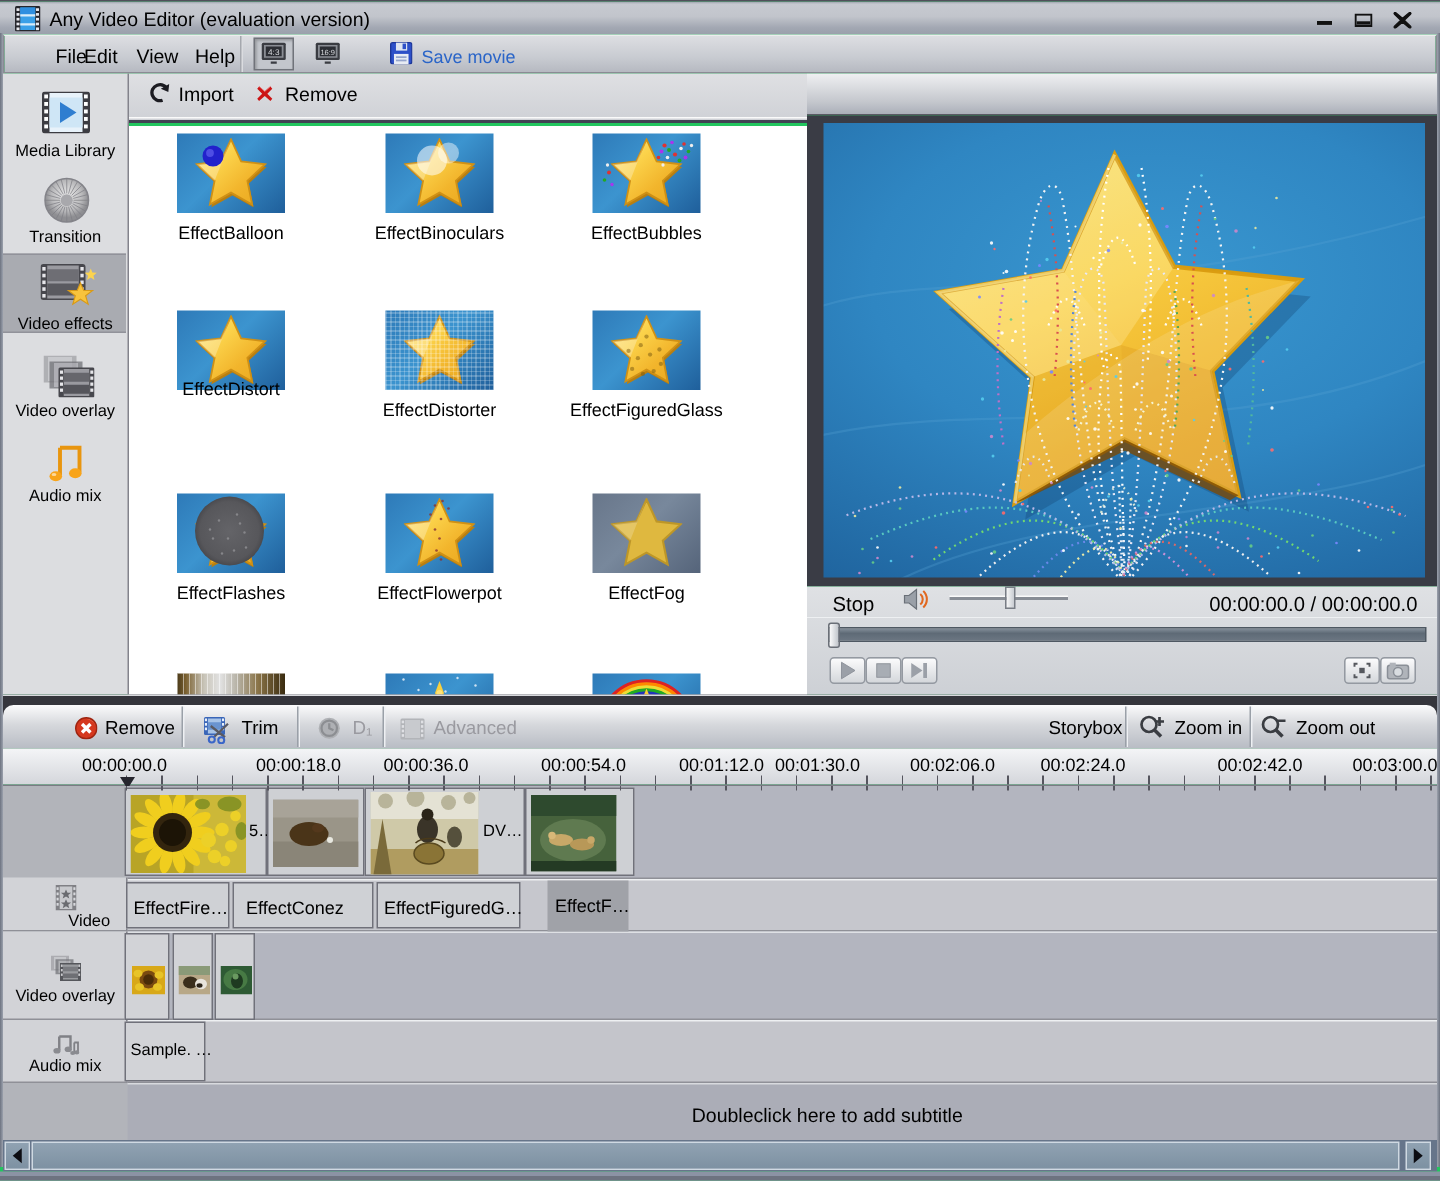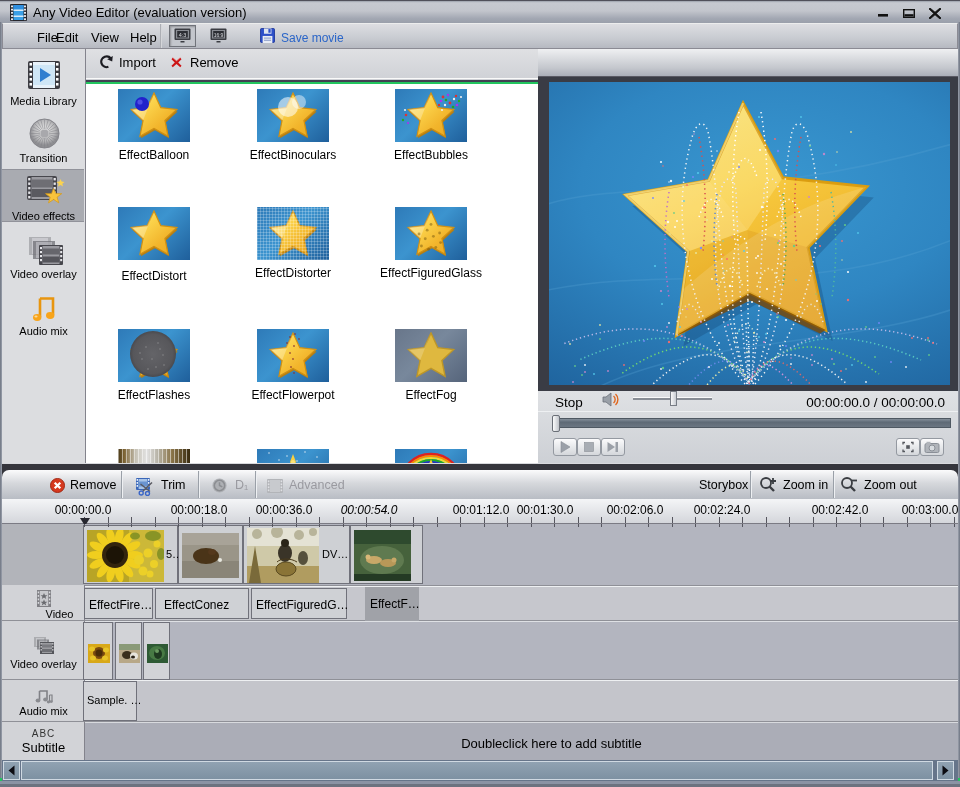--- a/index.html
+++ b/index.html
@@ -325,21 +325,21 @@
           </g>
       </svg>
     </div>
     <div class="tlabel" style="left:285px;top:64px;">EffectBubbles</div>
 
     <div class="thumb" style="left:32px;top:123px;">
       <svg class="abs" style="left:12px;top:3px;" width="48" height="46" viewBox="0 0 100 96">
           <use href="#star1"></use>
         </svg>
     </div>
-    <div class="tlabel" style="left:8px;top:185px;">EffectDistort</div>
+    <div class="tlabel" style="left:8px;top:168px;">EffectDistort</div>
     <div class="thumb" style="left:171px;top:123px;">
       <svg class="abs" style="left:12px;top:3px;" width="48" height="46" viewBox="0 0 100 96">
           <use href="#star1"></use>
         </svg>
       <div class="abs" style="left:0;top:0;width:72px;height:53px;background:repeating-linear-gradient(0deg,rgba(255,255,255,0.22) 0 1px,transparent 1px 3px),repeating-linear-gradient(90deg,rgba(255,255,255,0.22) 0 1px,transparent 1px 3px);"></div>
     </div>
     <div class="tlabel" style="left:147px;top:182px;">EffectDistorter</div>
     <div class="thumb" style="left:309px;top:123px;">
       <svg class="abs" style="left:12px;top:3px;" width="48" height="46" viewBox="0 0 100 96">
           <use href="#star1"></use>
@@ -744,21 +744,21 @@
       <path d="M10.5,10.5 L15,15" stroke="#3a3d42" stroke-width="2.4"></path>
       <path d="M11,4.5 L17,4.5" stroke="#3a3d42" stroke-width="1.8"></path>
     </svg>
     <div class="abs btxt" style="left:862px;">Zoom out</div>
   </div>
 
   <div id="ruler" class="abs">
     <div class="rlab" style="left:81px;">00:00:00.0</div>
     <div class="rlab" style="left:197px;">00:00:18.0</div>
     <div class="rlab" style="left:282px;">00:00:36.0</div>
-    <div class="rlab" style="left:367px;font-style:italic;">00:00:54.0</div>
+    <div class="rlab" style="left:387px;">00:00:54.0</div>
     <div class="rlab" style="left:479px;">00:01:12.0</div>
     <div class="rlab" style="left:543px;">00:01:30.0</div>
     <div class="rlab" style="left:633px;">00:02:06.0</div>
     <div class="rlab" style="left:720px;">00:02:24.0</div>
     <div class="rlab" style="left:838px;">00:02:42.0</div>
     <div class="rlab" style="left:928px;">00:03:00.0</div>
     <div class="abs" style="left:82px;bottom:0;width:874px;height:6px;background:repeating-linear-gradient(90deg,#55555e 0 1px,transparent 1px 23.5px);"></div>
     <div class="abs" style="left:78px;bottom:-3px;width:0;height:0;border-left:5px solid transparent;border-right:5px solid transparent;border-top:8px solid #26262e;"></div>
   </div>
 
@@ -826,24 +826,20 @@
           <ellipse cx="3" cy="11.5" rx="2.4" ry="1.9" fill="#8a8b90"></ellipse>
           <ellipse cx="10.5" cy="10.5" rx="2.4" ry="1.9" fill="#8a8b90"></ellipse>
           <g fill="none" stroke="#808186" stroke-width="1.2">
             <path d="M14.5,6 L17,6 L17,12"></path>
             <path d="M14.5,6 L14.5,12.5"></path>
           </g>
           <ellipse cx="13.5" cy="13" rx="1.7" ry="1.4" fill="#8a8b90"></ellipse>
           <ellipse cx="16.2" cy="12.6" rx="1.7" ry="1.4" fill="#8a8b90"></ellipse>
         </svg>
       <div class="abs" style="left:0;top:25px;width:83px;text-align:center;">Audio mix</div>
-    </div>
-    <div class="trlabel" style="top:198px;height:38px;border-bottom:none;">
-      <div class="abs" style="left:0;top:6px;width:83px;text-align:center;font-size:10px;letter-spacing:1px;color:#333;">ABC</div>
-      <div class="abs" style="left:0;top:18px;width:83px;text-align:center;font-size:13px;">Subtitle</div>
     </div>
 
     <div class="clip" style="left:81px;top:1px;width:95px;height:59px;background:#ced0d4;">
       <svg class="abs" style="left:3px;top:4px;" width="77" height="52" viewBox="0 0 77 52">
           <rect width="77" height="52" fill="#b8a426"></rect>
           <rect x="42" y="0" width="35" height="52" fill="#ccb838"></rect>
           <ellipse cx="47.0" cy="25.0" rx="9" ry="4" fill="#f0ce1e" transform="rotate(0 47.0 25.0)"></ellipse>
           <ellipse cx="45.1" cy="33.2" rx="9" ry="4" fill="#f0ce1e" transform="rotate(26 45.1 33.2)"></ellipse>
           <ellipse cx="39.9" cy="39.8" rx="9" ry="4" fill="#f0ce1e" transform="rotate(51 39.9 39.8)"></ellipse>
           <ellipse cx="32.2" cy="43.5" rx="9" ry="4" fill="#f0ce1e" transform="rotate(77 32.2 43.5)"></ellipse>

